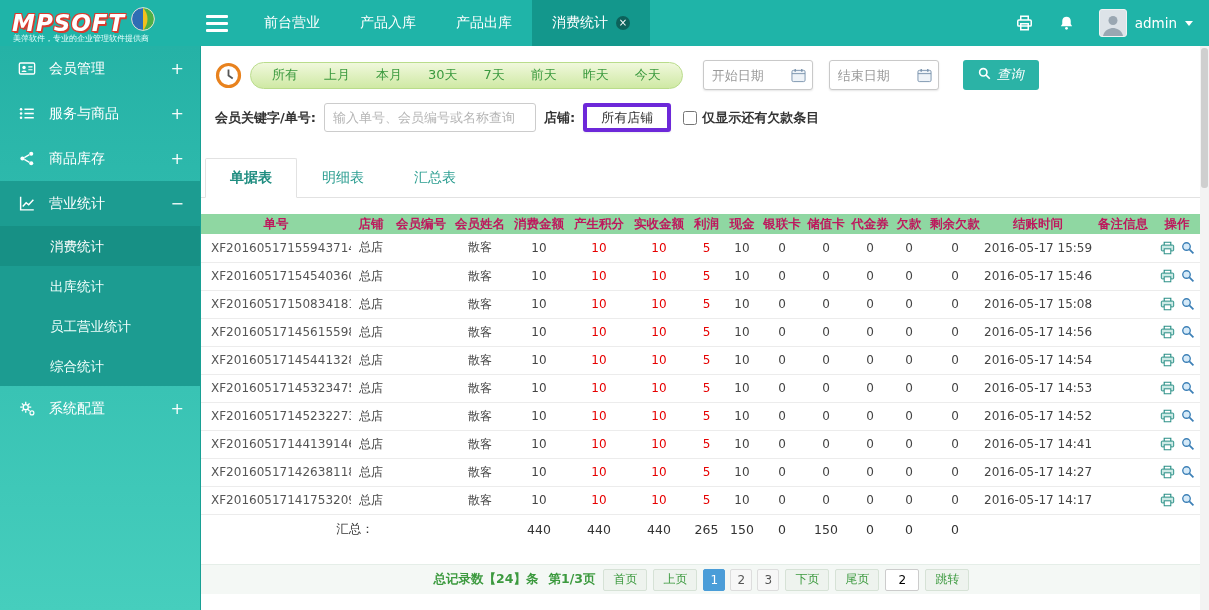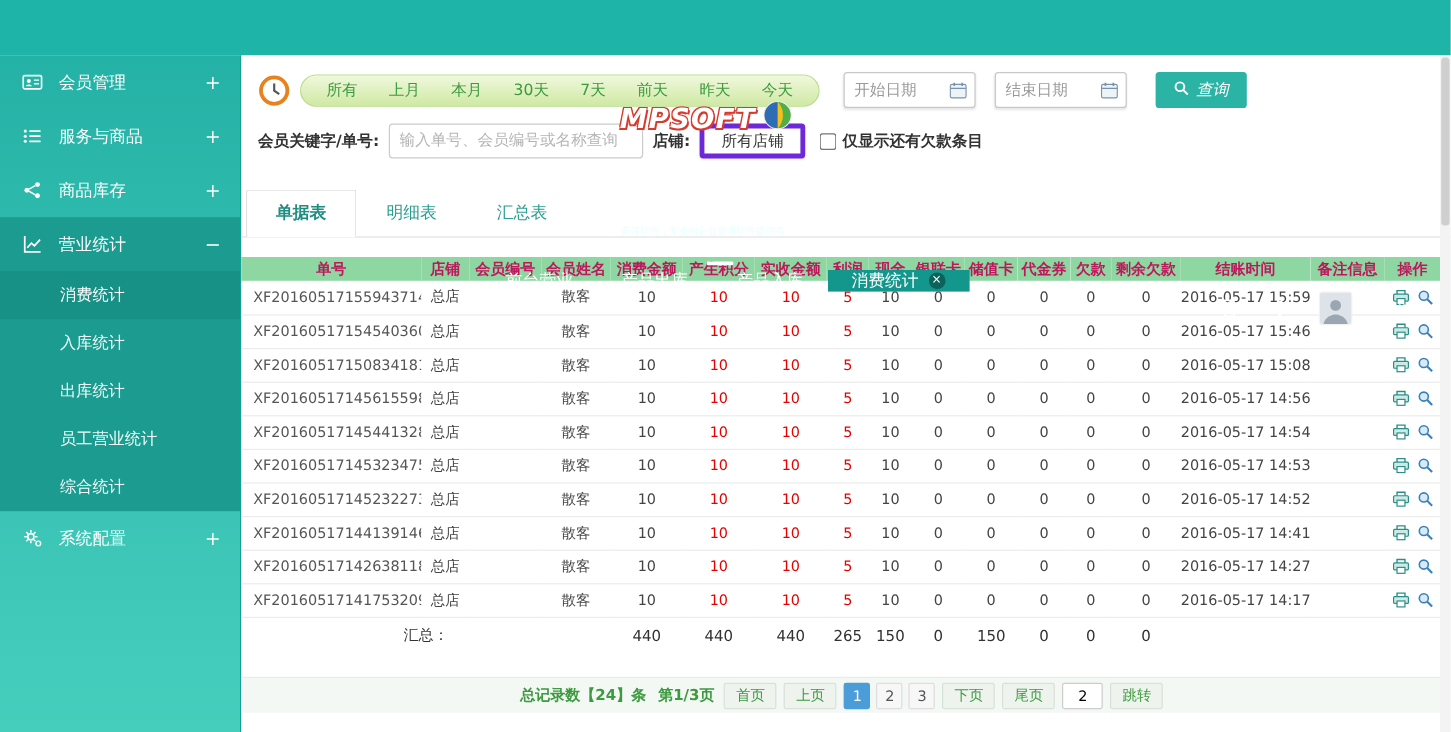--- a/index.html
+++ b/index.html
@@ -1,21 +1,21 @@
 <!DOCTYPE html>
 <html><head>
 <meta charset="utf-8">
 <title>消费统计</title>
 <style>
   * { margin:0; padding:0; box-sizing:border-box; }
   html,body { width:1209px; height:610px; overflow:hidden; }
   body { font-family:"DejaVu Sans","Liberation Sans",sans-serif; font-size:13px; color:#333; background:#fff; position:relative; }
 
   
-  .header { position:absolute; top:0; left:0; right:0; height:46px; background:#1fb4a8; display:flex; align-items:center; z-index:10;flex-direction:column; }
+  .header { position:absolute; top:0; left:0; right:0; height:46px; background:#1fb4a8; display:flex; align-items:center; z-index:10; }
   .logo-wrap { width:200px; height:46px; position:relative; display:flex; align-items:center; padding-left:12px; flex:0 0 200px; }
   .logo-text { font-size:23px; font-weight:bold; font-style:italic; color:#fff; letter-spacing:1px;
     text-shadow:1.5px 1.5px 0 #d93a2e,-1px -1px 0 #d93a2e,1px -1px 0 #d93a2e,-1px 1px 0 #d93a2e; }
   .tagline { position:absolute; bottom:2px; left:13px; font-size:8px; color:#eafffd; white-space:nowrap; }
   .globe { margin:-8px 0 0 4px; display:flex; }
   .hamburger { width:22px; margin:0 16px 0 6px; cursor:pointer; }
   .hamburger i { display:block; height:3px; background:#fff; margin:4px 0; border-radius:1px; }
   .top-nav { display:flex; height:46px; }
   .nav-item { display:flex; align-items:center; padding:0 20px; color:#fff; font-size:14px; cursor:pointer; white-space:nowrap; }
   .nav-item.active { background:#13978c; }
@@ -106,24 +106,24 @@
   <div class="hamburger">
       <i></i>
       <i></i>
       <i></i>
     </div>
   <div class="top-nav">
       <div class="nav-item">
         <span>前台营业</span>
       </div>
       <div class="nav-item">
+        <span>产品入库</span>
+      </div>
+      <div class="nav-item">
         <span>产品出库</span>
-      </div>
-      <div class="nav-item">
-        <span>产品入库</span>
       </div>
       <div class="nav-item active">
         <span>消费统计</span>
         <span class="tab-close">×</span>
       </div>
     </div>
   <div class="header-right">
     <span class="h-icon">
       <svg width="19" height="18" viewBox="0 0 24 24">
           <path d="M7 8V3h10v5" fill="none" stroke="#fff" stroke-width="2"></path>
@@ -193,21 +193,20 @@
           <svg width="18" height="17" viewBox="0 0 20 20">
             <path d="M2.5 2v15.5H18" fill="none" stroke="#fff" stroke-width="1.7"></path>
             <path d="M5 13.5l4-4.5 3 2.5 5.5-6" fill="none" stroke="#fff" stroke-width="1.7"></path>
           </svg>
         </span>
         <span class="side-label">营业统计</span>
         <span class="side-expand">−</span>
       </div>
       <div class="side-sub">
         <div class="sub-item active">消费统计</div>
-        <div class="sub-item">入库统计</div>
         <div class="sub-item">出库统计</div>
         <div class="sub-item">员工营业统计</div>
         <div class="sub-item">综合统计</div>
       </div>
       <div class="side-item">
         <span class="side-icon">
           <svg width="18" height="17" viewBox="0 0 20 20">
             <circle cx="8.5" cy="8.5" r="3" fill="none" stroke="#fff" stroke-width="1.6"></circle>
             <path d="M8.5 2v2.6M8.5 12.4V15M2 8.5h2.6M12.4 8.5H15M4 4l1.8 1.8M11.2 11.2L13 13M13 4l-1.8 1.8M5.8 11.2L4 13" stroke="#fff" stroke-width="1.5"></path>
             <circle cx="15.8" cy="15.2" r="2.3" fill="none" stroke="#fff" stroke-width="1.4"></circle>

